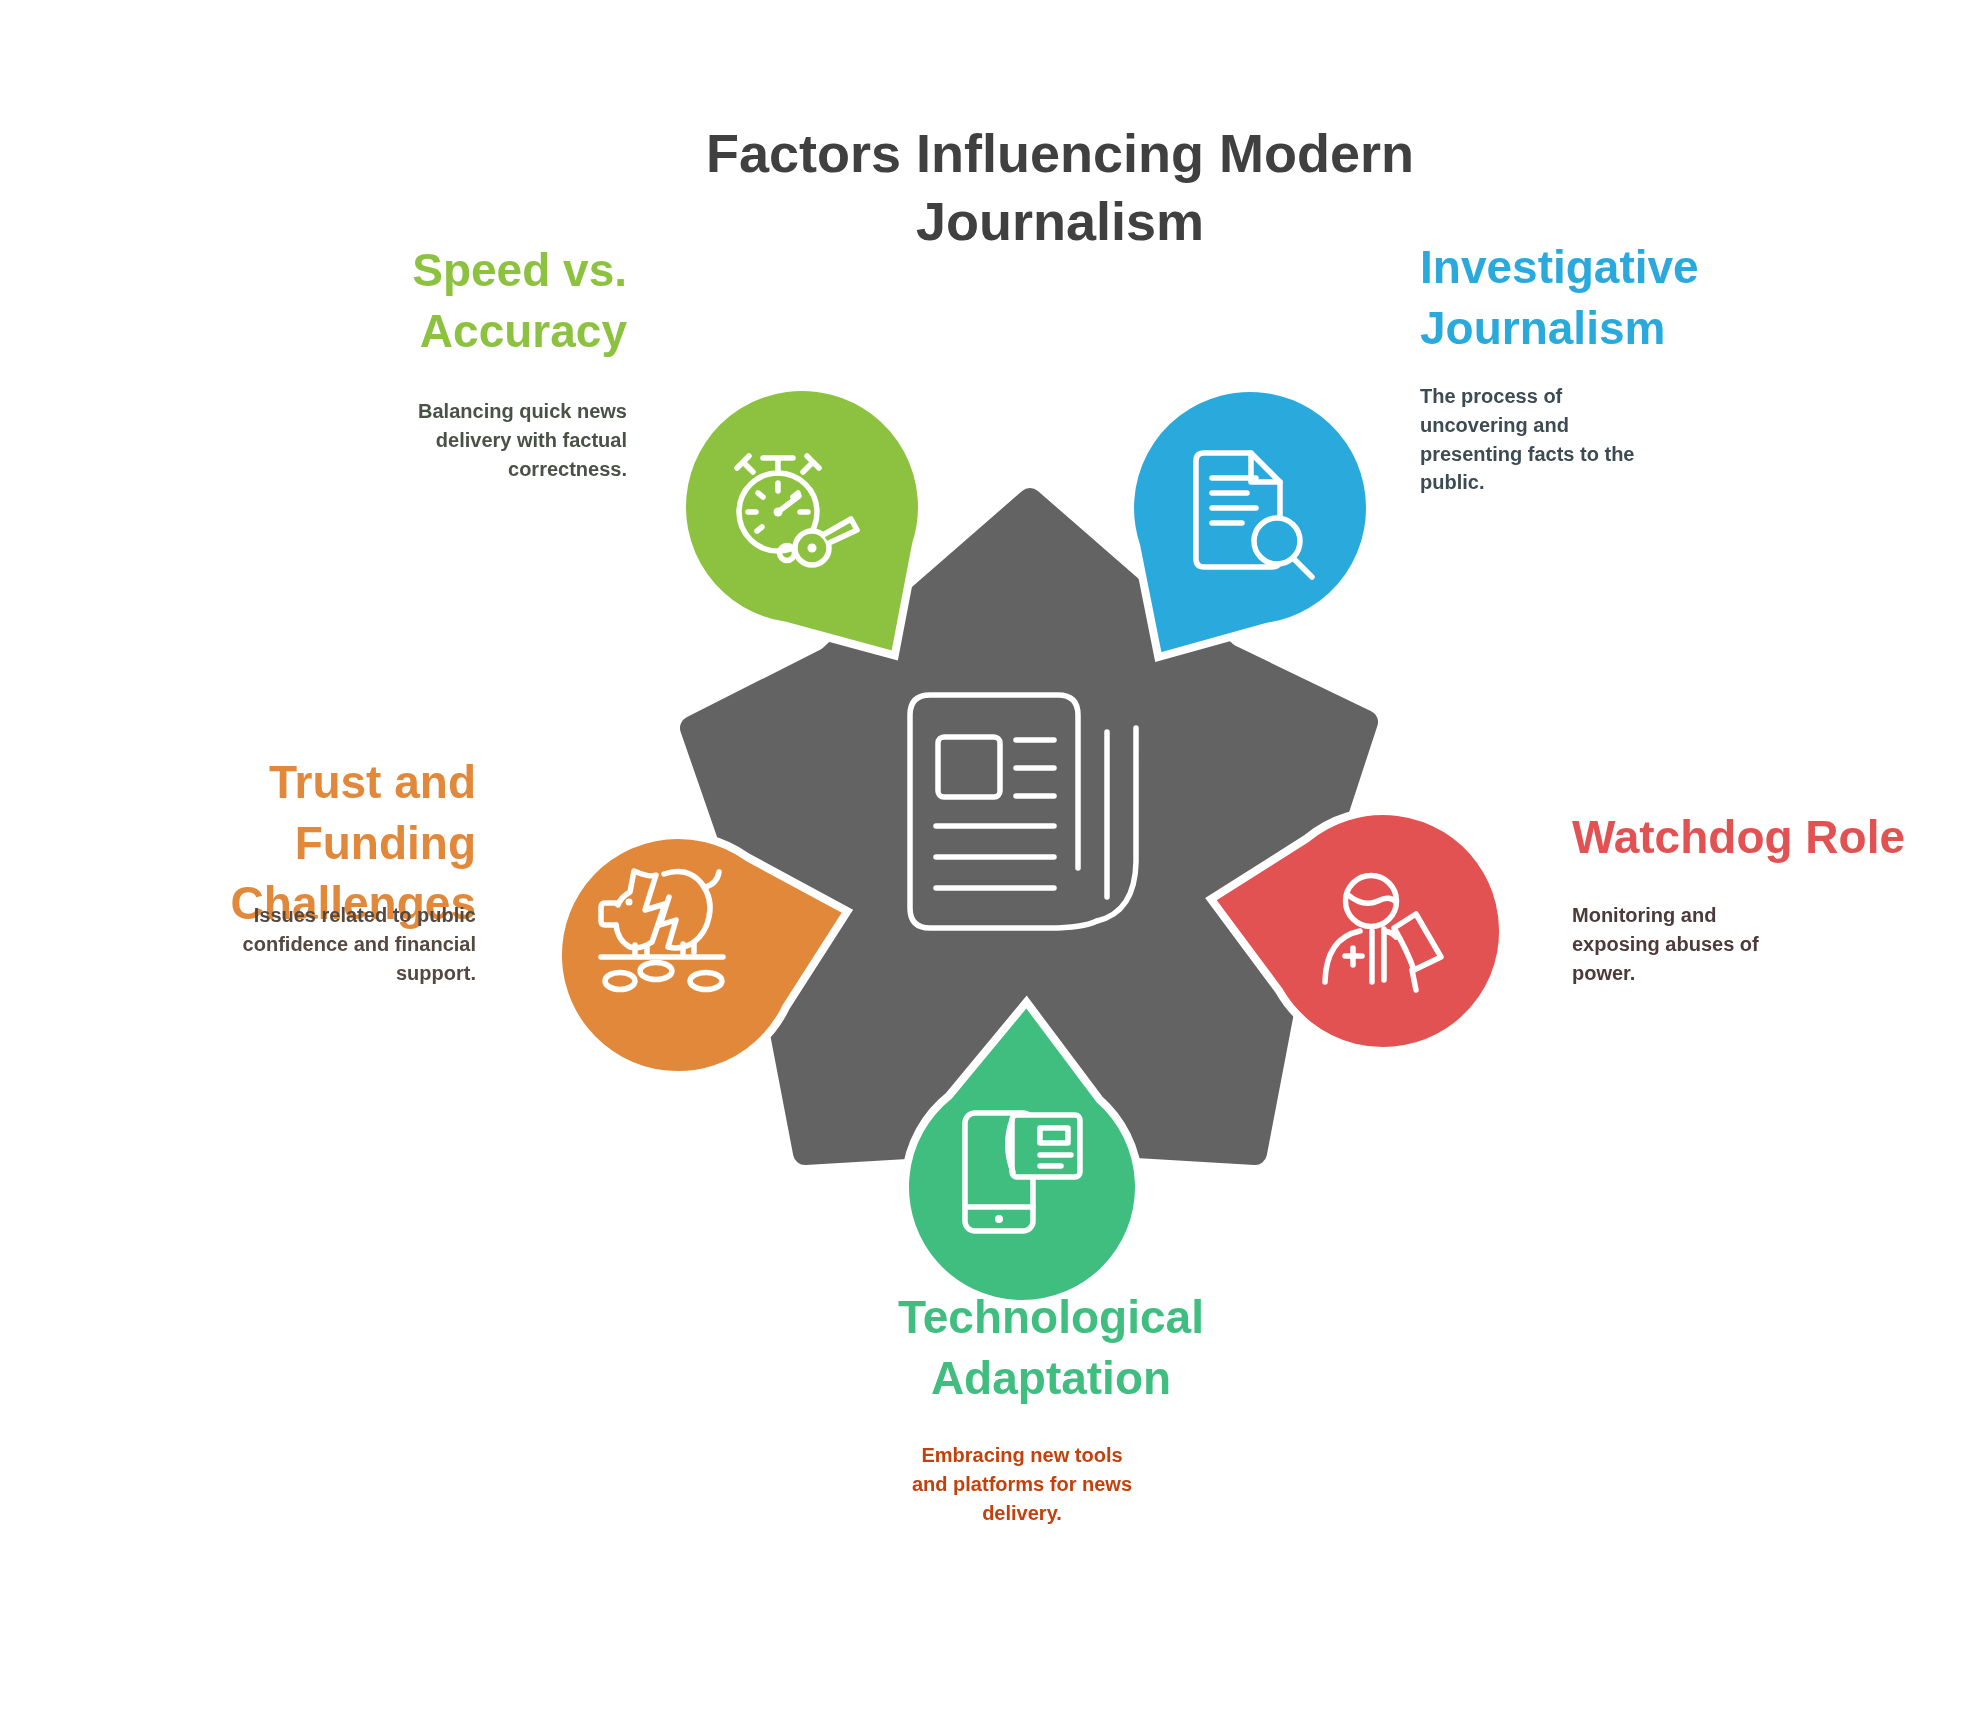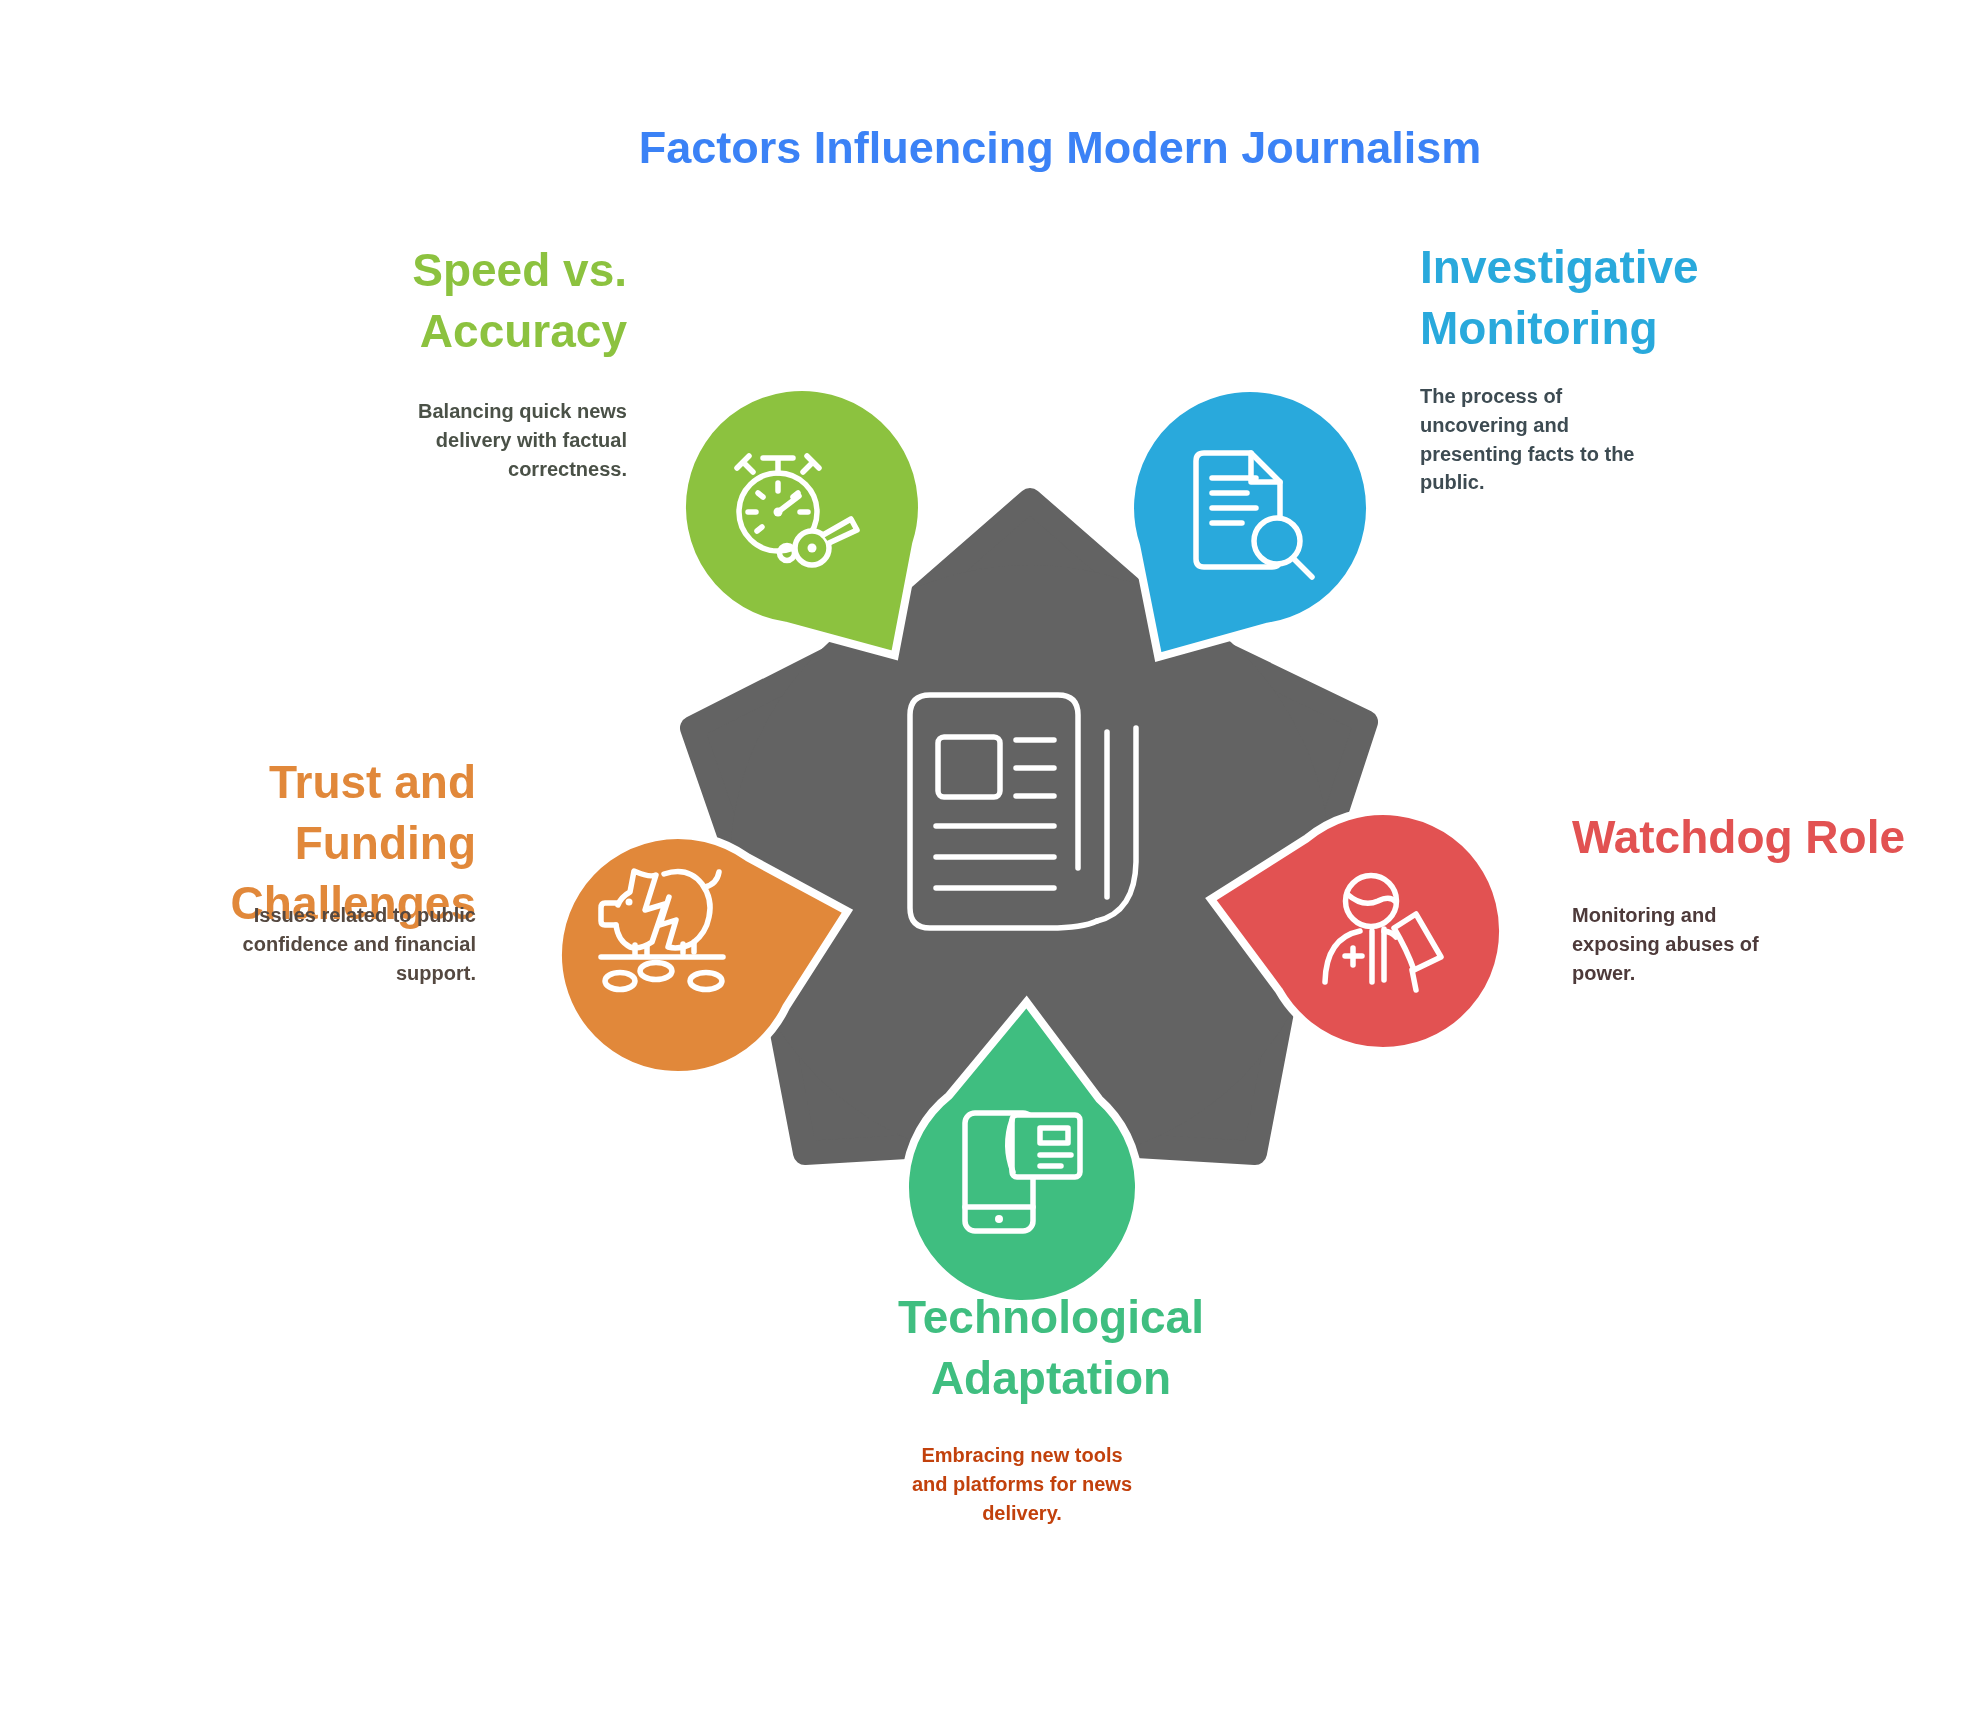--- a/index.html
+++ b/index.html
@@ -6,21 +6,21 @@
   .stage{
     position:relative;
     width:1985px;height:1715px;
     background:#ffffff;
     font-family:"Liberation Sans", sans-serif;
     overflow:hidden;
   }
   .art{position:absolute;left:0;top:0;width:1985px;height:1715px;}
   .txt{position:absolute;white-space:pre-line;}
   .title{
-    font-size:45px;font-weight:700;color:#3b82f6;text-align:center;
+    font-size:54px;font-weight:700;color:#404040;text-align:center;
     line-height:1.25;
   }
   .head{font-size:46px;font-weight:700;line-height:1.32;}
   .body{font-size:20px;font-weight:700;line-height:1.44;}
   .al-r{text-align:right;}
   .al-l{text-align:left;}
   .al-c{text-align:center;}
   .h-speed{color:#8cc23f;}
   .h-invest{color:#29a9dc;}
   .h-trust{color:#e1883a;}
@@ -137,21 +137,21 @@
 
   <div class="txt title" style="left:560px;top:120px;width:1000px;">Factors Influencing Modern Journalism</div>
 
   <div class="txt head h-speed al-r" style="left:227px;top:240px;width:400px;">Speed vs.
 Accuracy</div>
   <div class="txt body b-speed al-r" style="left:227px;top:397px;width:400px;">Balancing quick news
 delivery with factual
 correctness.</div>
 
   <div class="txt head h-invest al-l" style="left:1420px;top:237px;width:420px;">Investigative
-Monitoring</div>
+Journalism</div>
   <div class="txt head h-trust al-r" style="left:76px;top:752px;width:400px;">Trust and Funding
 Challenges</div>
 
   <div class="txt body b-invest al-l" style="left:1420px;top:382px;width:420px;">The process of
 uncovering and
 presenting facts to the
 public.</div>
   <div class="txt body b-trust al-r" style="left:76px;top:901px;width:400px;">Issues related to public
 confidence and financial
 support.</div>

